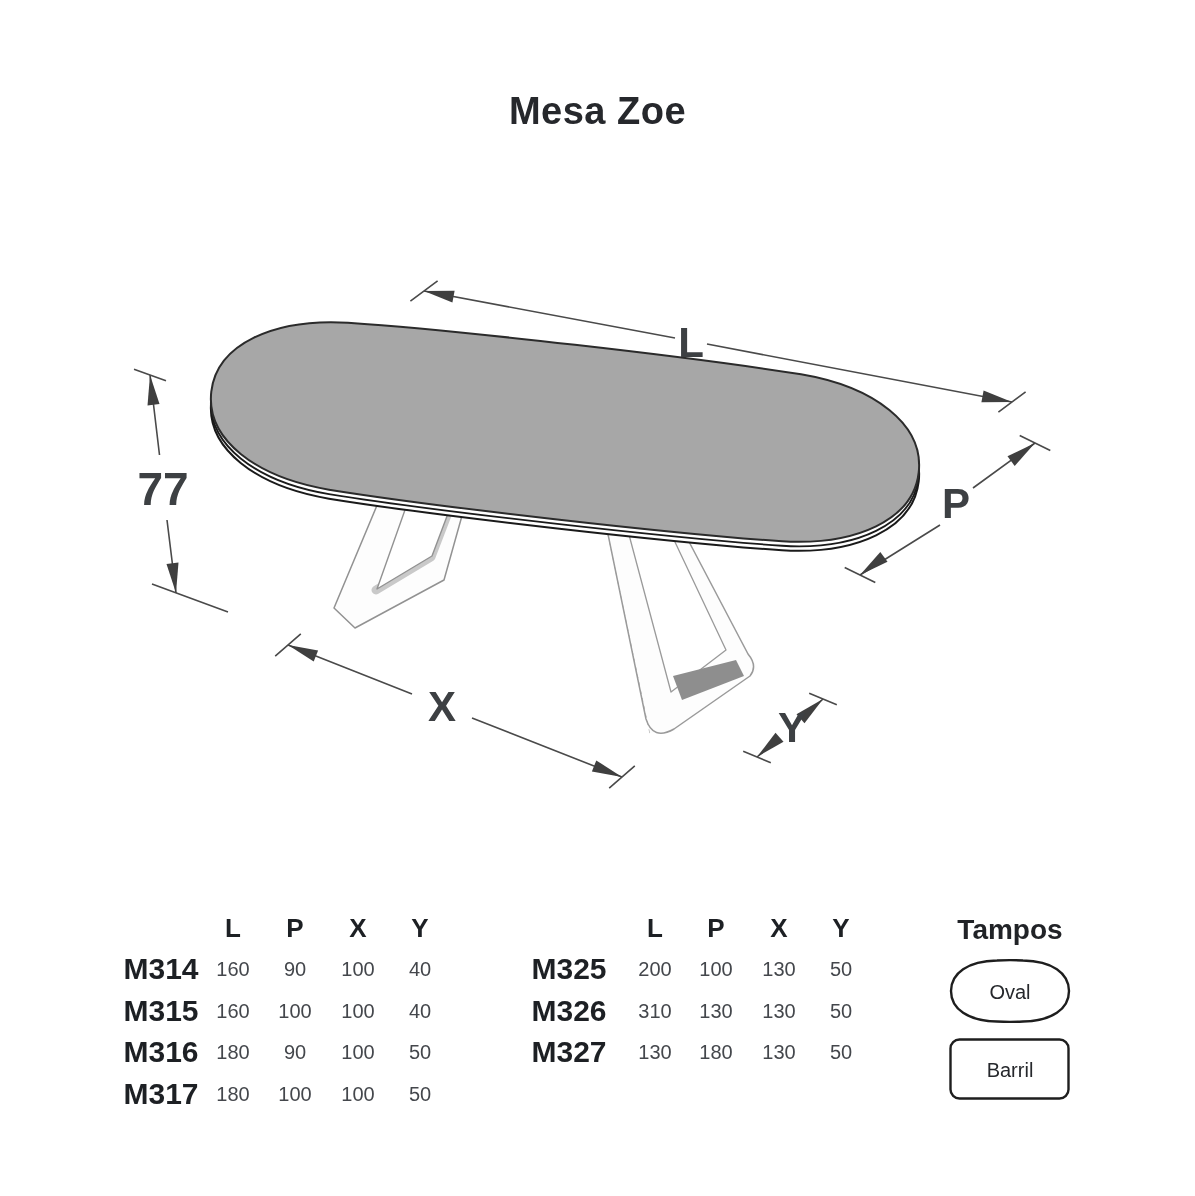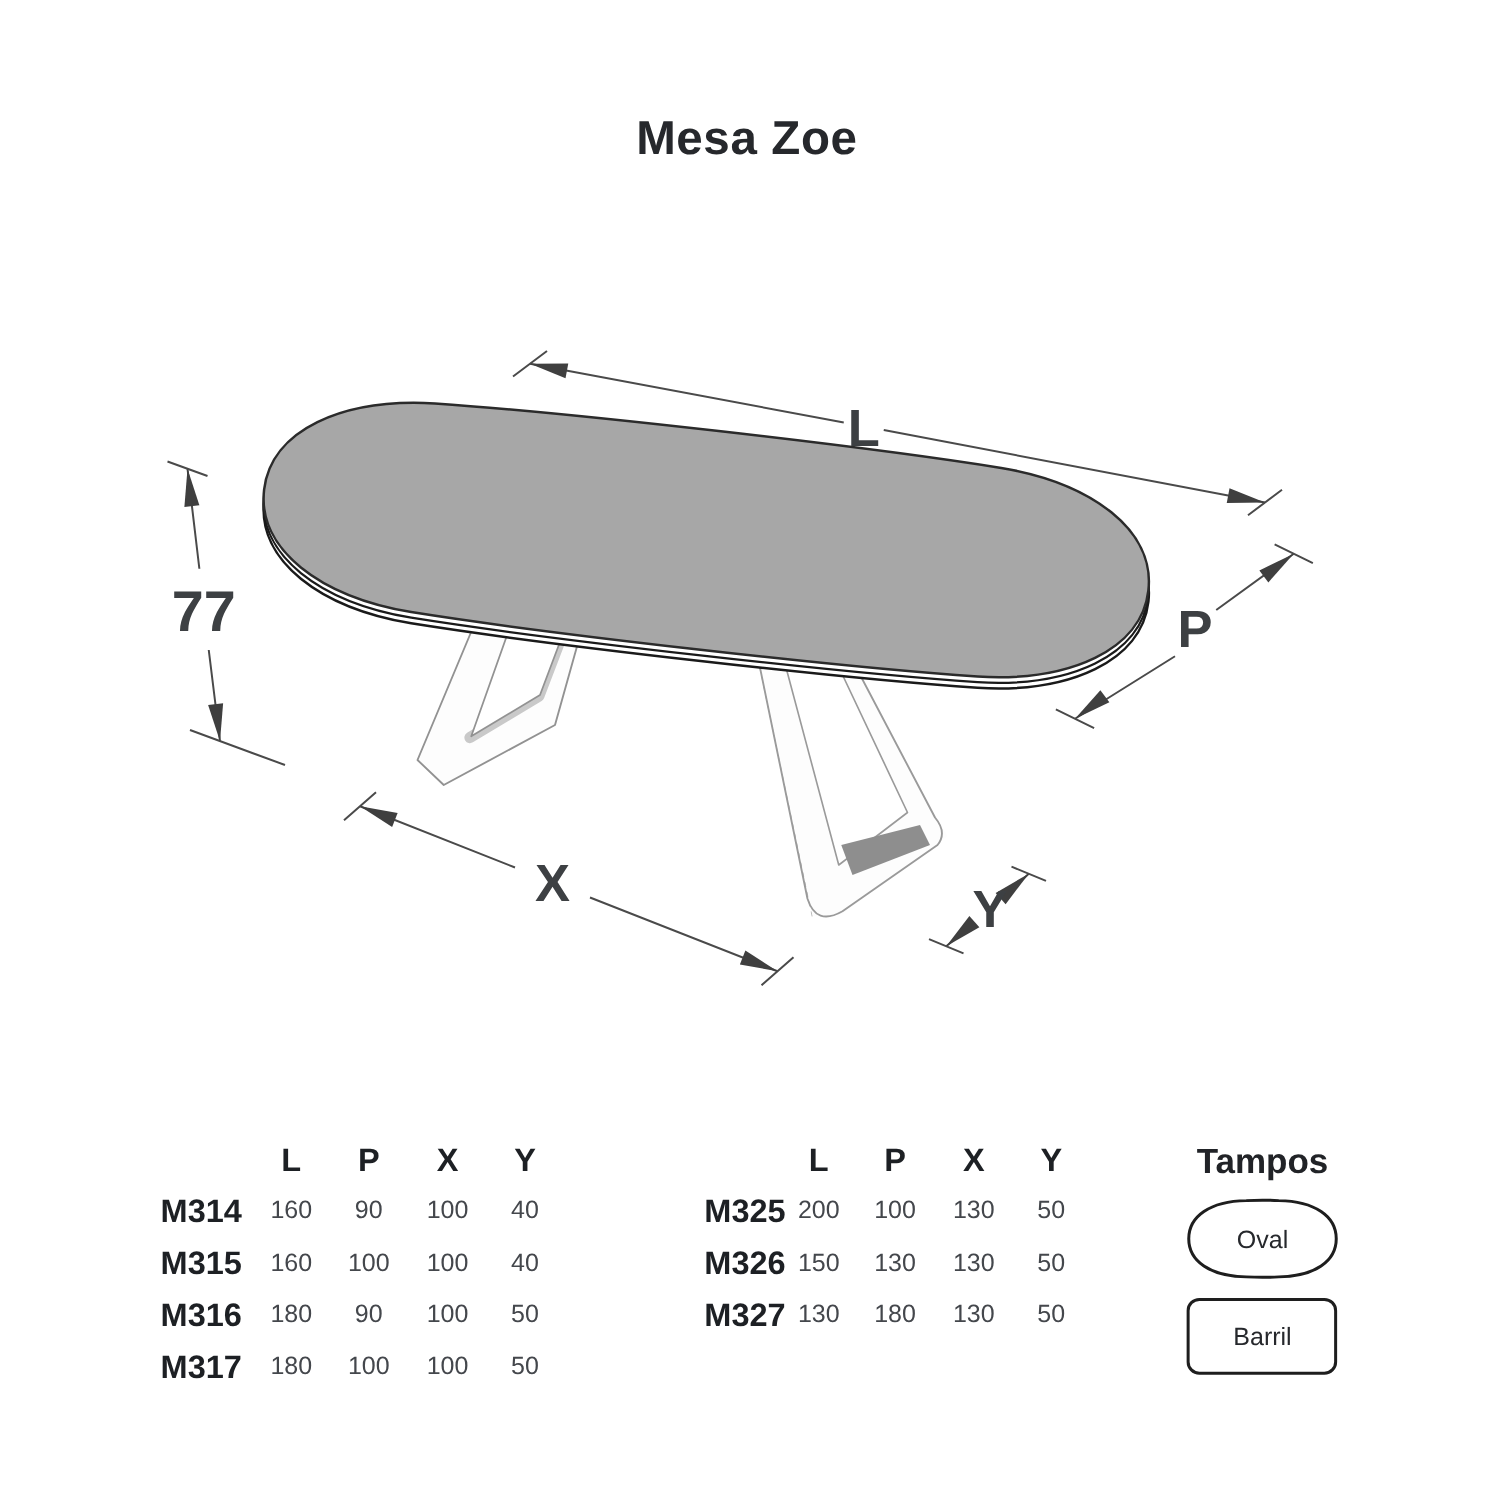--- a/index.html
+++ b/index.html
@@ -18,28 +18,28 @@
   .dim-line{stroke:#4a4a4a;stroke-width:1.6;fill:none;}
   .dim-tick{stroke:#4a4a4a;stroke-width:1.6;fill:none;}
   .dim-arrow{fill:#3f3f3f;stroke:none;}
   .tampo-title{font-size:28px;font-weight:700;fill:#212327;}
   .tampo-label{font-size:20px;font-weight:400;fill:#26282c;}
   .tampo-shape{fill:#ffffff;stroke:#1e1e1e;stroke-width:2.4;}
   
   .trow{position:absolute;left:0;width:100%;height:0;}
   .cell{position:absolute;transform:translate(-50%,-50%);white-space:nowrap;}
   .hdr{font-size:26px;font-weight:700;color:#1d2024;}
-  .model{font-size:26px;font-weight:700;color:#1d2024;}
+  .model{font-size:30px;font-weight:700;color:#1d2024;}
   .val{font-size:20px;font-weight:400;color:#44474c;}
   
   .r0{top:928px}.r1{top:969px}.r2{top:1011px}.r3{top:1052px}.r4{top:1094px}
   
   .Lm{left:161px}.LL{left:233px}.LP{left:295px}.LX{left:358px}.LY{left:420px}
   
-  .Rm{left:596px}.RL{left:655px}.RP{left:716px}.RX{left:779px}.RY{left:841px}
+  .Rm{left:569px}.RL{left:655px}.RP{left:716px}.RX{left:779px}.RY{left:841px}
 </style>
 </head>
 <body>
 
 <div id="stage">
 
   <div id="page-title">Mesa Zoe</div>
 
   <svg id="diagram-svg" width="1195" height="1196" viewBox="0 0 1195 1196">
     <defs>
@@ -162,21 +162,21 @@
     </div>
     <div class="trow r1">
       <span class="cell model Rm">M325</span>
       <span class="cell val RL">200</span>
       <span class="cell val RP">100</span>
       <span class="cell val RX">130</span>
       <span class="cell val RY">50</span>
     </div>
     <div class="trow r2">
       <span class="cell model Rm">M326</span>
-      <span class="cell val RL">150</span>
+      <span class="cell val RL">310</span>
       <span class="cell val RP">130</span>
       <span class="cell val RX">130</span>
       <span class="cell val RY">50</span>
     </div>
     <div class="trow r3">
       <span class="cell model Rm">M327</span>
       <span class="cell val RL">130</span>
       <span class="cell val RP">180</span>
       <span class="cell val RX">130</span>
       <span class="cell val RY">50</span>

